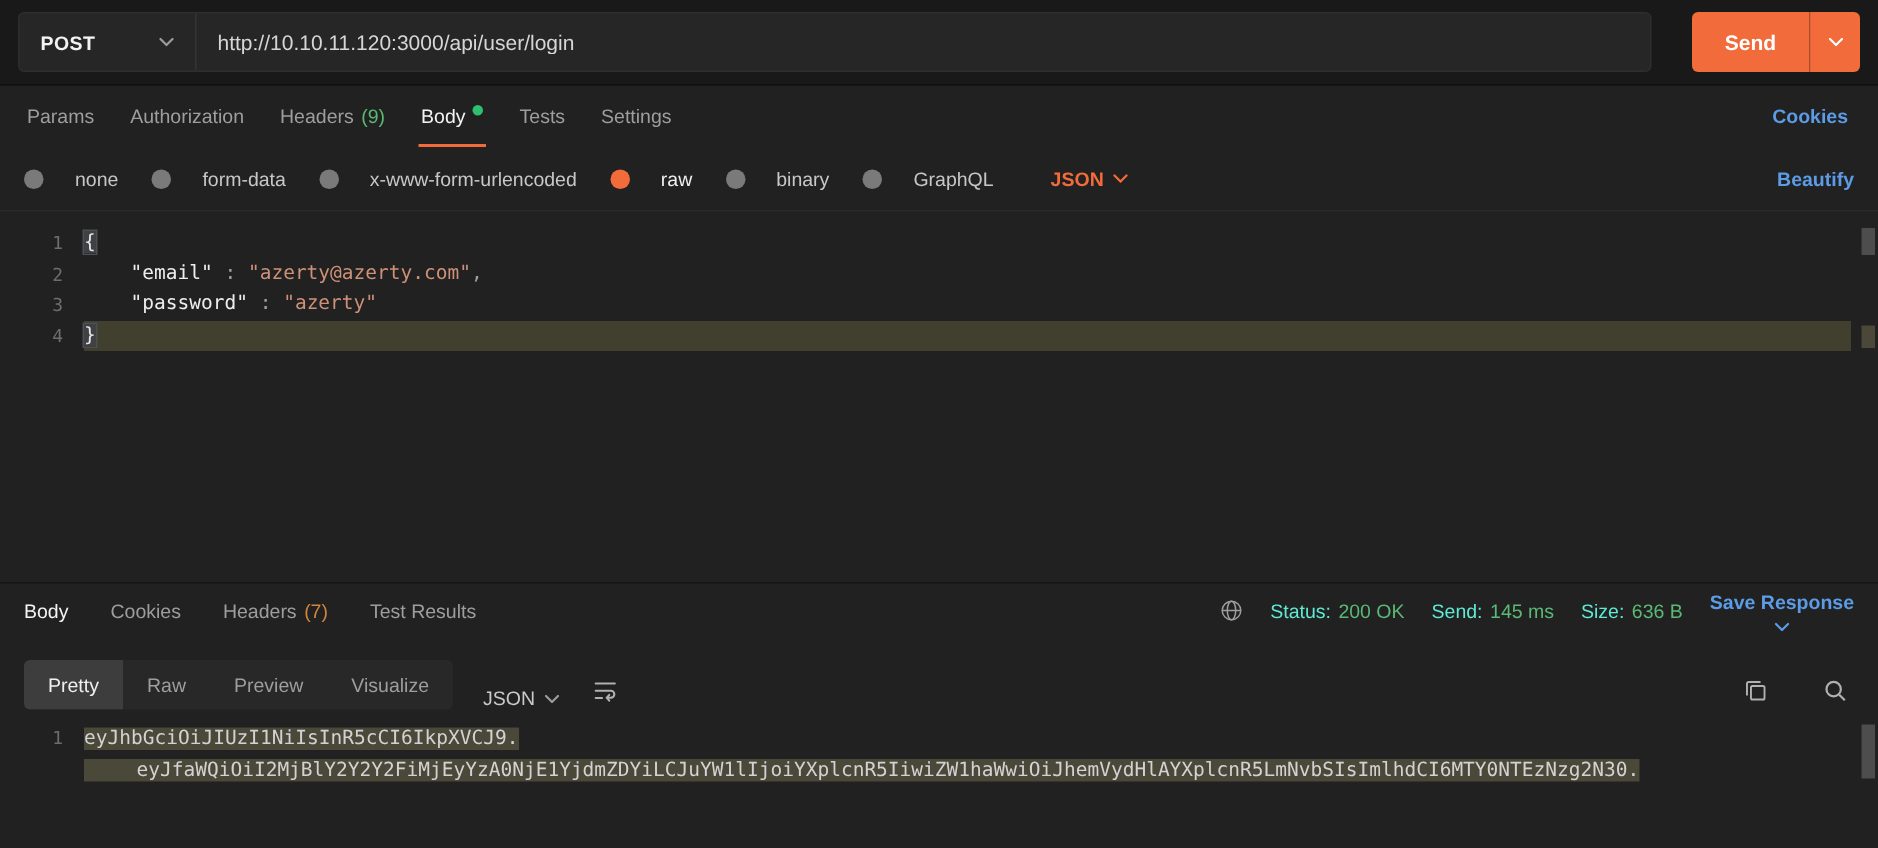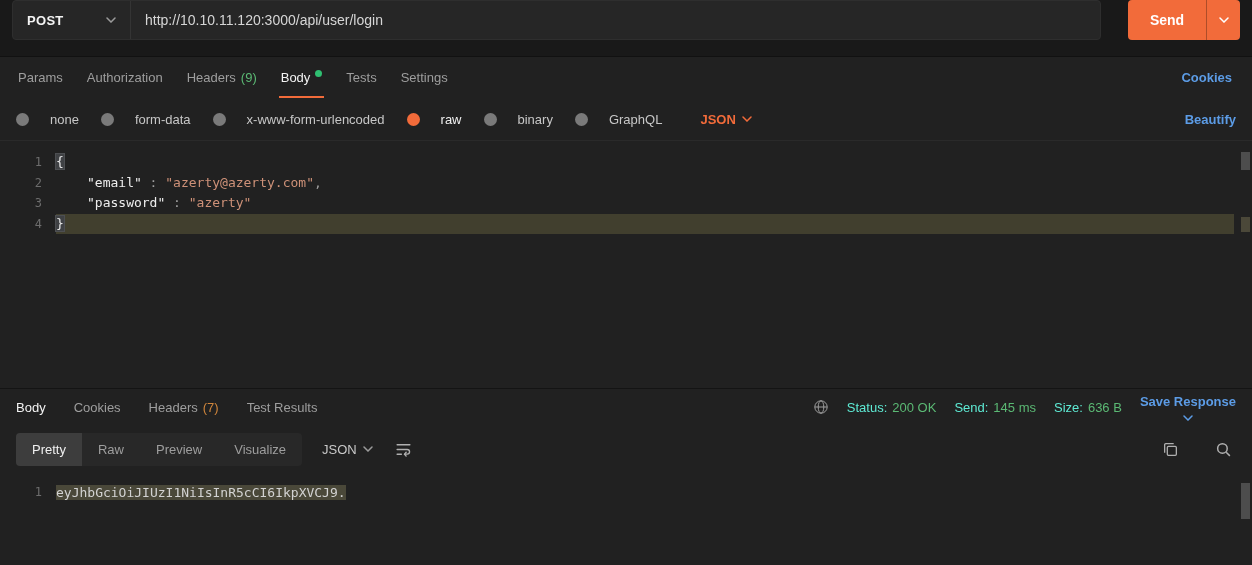--- a/index.html
+++ b/index.html
@@ -12,21 +12,21 @@
     overflow: hidden;
     display: flex;
     flex-direction: column;
   }
 
   
   .topbar {
     height: 57px; flex: none;
     background: #191919;
     border-bottom: 1px solid #111;
-    display: flex; 
+    display: flex; align-items: center;
     padding: 0 12px; gap: 12px;
   }
   .url-box {
     flex: 1; height: 40px;
     background: #262626;
     border: 1px solid #2e2e2e;
     border-radius: 4px;
     display: flex; overflow: hidden;
   }
   .method {
@@ -115,21 +115,21 @@
   }
   .rtab { margin-right: 28px; color: #9e9e9e; cursor: pointer; display: flex; gap: 5px; }
   .rtab.active { color: #f3f3f3; }
   .rmeta { margin-left: auto; display: flex; align-items: center; gap: 18px; }
   .meta-pair { display: flex; gap: 5px; }
   .mlabel { color: #5eead4; }
   .mvalue { color: #5bb974; }
   .save-response { display: flex; align-items: center; gap: 6px; flex-direction: column; }
   .save-response .chev { color: #5c9ce6; }
 
-  .resp-toolbar { height: 48px; flex: none; display: flex; align-items: center; padding: 0 16px; gap: 18px; }
+  .resp-toolbar { height: 48px; flex: none; display: flex; align-items: flex-end; padding: 0 16px; gap: 18px; }
   .view-tabs { display: flex; background: #282828; border-radius: 4px; overflow: hidden; }
   .vtab { padding: 9px 16px; color: #9e9e9e; cursor: pointer; }
   .vtab.active { background: #3d3d3d; color: #f0f0f0; }
   .lang-dd { display: flex; align-items: center; gap: 6px; color: #c9c9c9; cursor: pointer; margin-left: 2px; }
   .icon-btn { background: none; border: none; padding: 4px; cursor: pointer; display: flex; }
   .right-icons { margin-left: auto; display: flex; gap: 28px; }
 
   .resp-body {
     flex: 1; position: relative; padding-top: 9px;
     font-family: "DejaVu Sans Mono", monospace; font-size: 13px;
@@ -329,14 +329,18 @@
       </svg>
     </button>
   </div>
 </div>
 
 <div class="resp-body">
   <div class="r-line">
     <span class="ln">1</span>
     <span class="rcode"><span class="sel">eyJhbGciOiJIUzI1NiIsInR5cCI6IkpXVCJ9.</span></span>
   </div>
+  <div class="r-line">
+    <span class="ln"></span>
+    <span class="rcode"><span class="sel wrapind">eyJfaWQiOiI2MjBlY2Y2Y2FiMjEyYzA0NjE1YjdmZDYiLCJuYW1lIjoiYXplcnR5IiwiZW1haWwiOiJhemVydHlAYXplcnR5LmNvbSIsImlhdCI6MTY0NTEzNzg2N30.</span></span>
+  </div>
   <div class="sb resp-thumb"></div>
 </div>
 
 </body></html>

